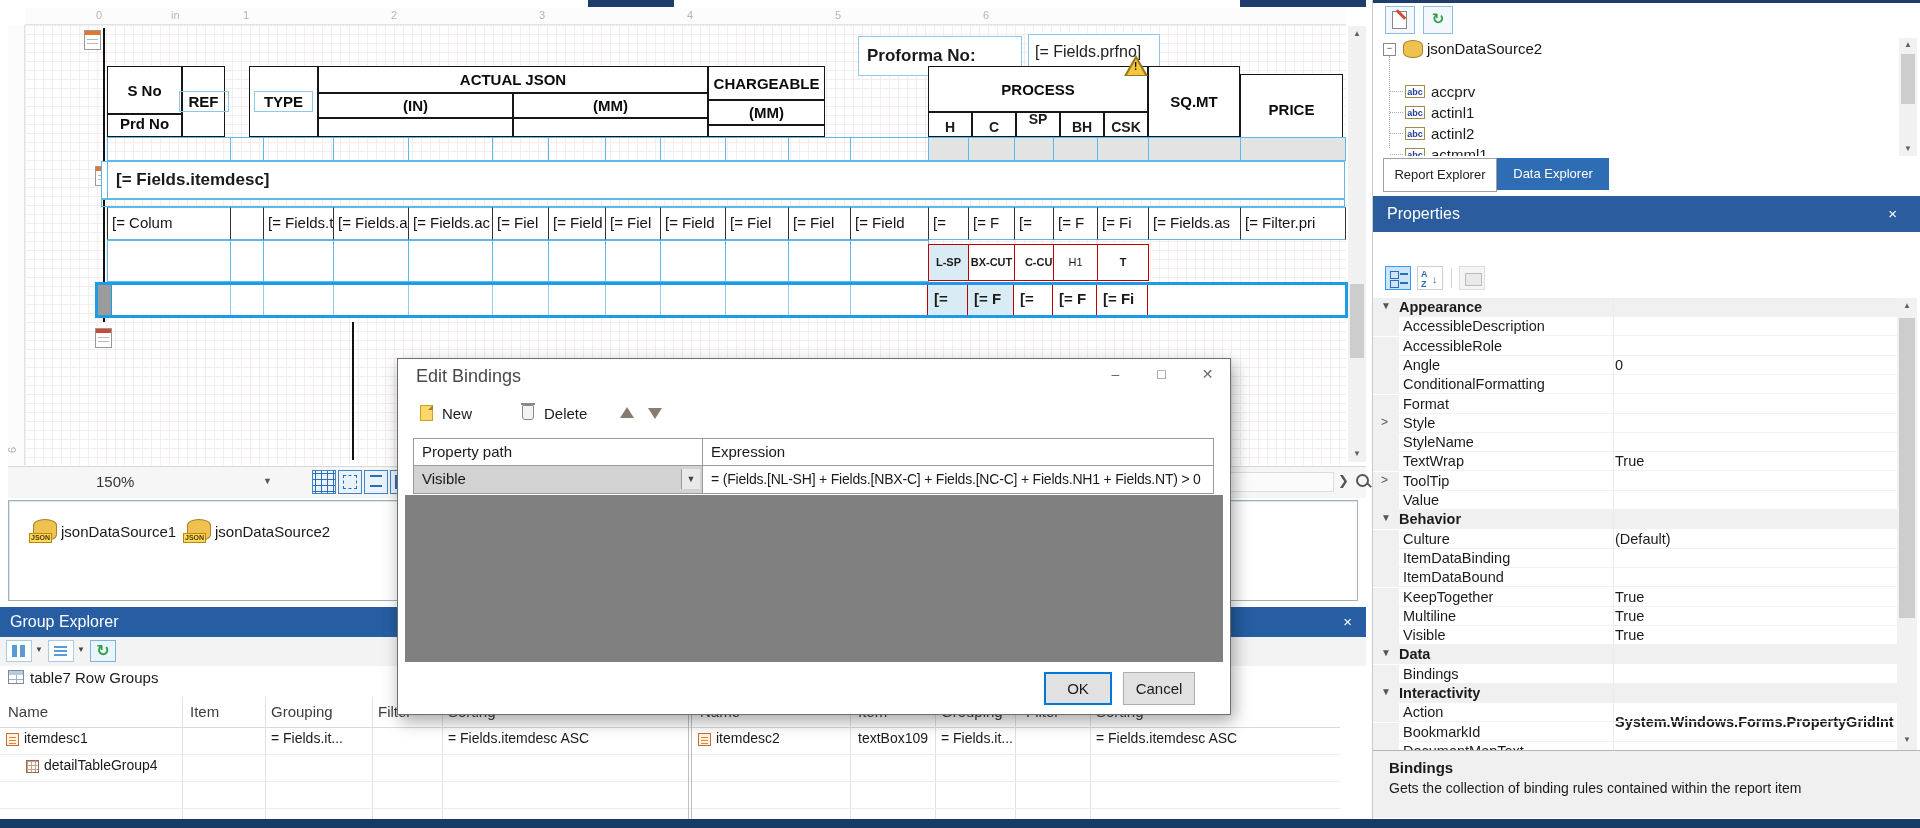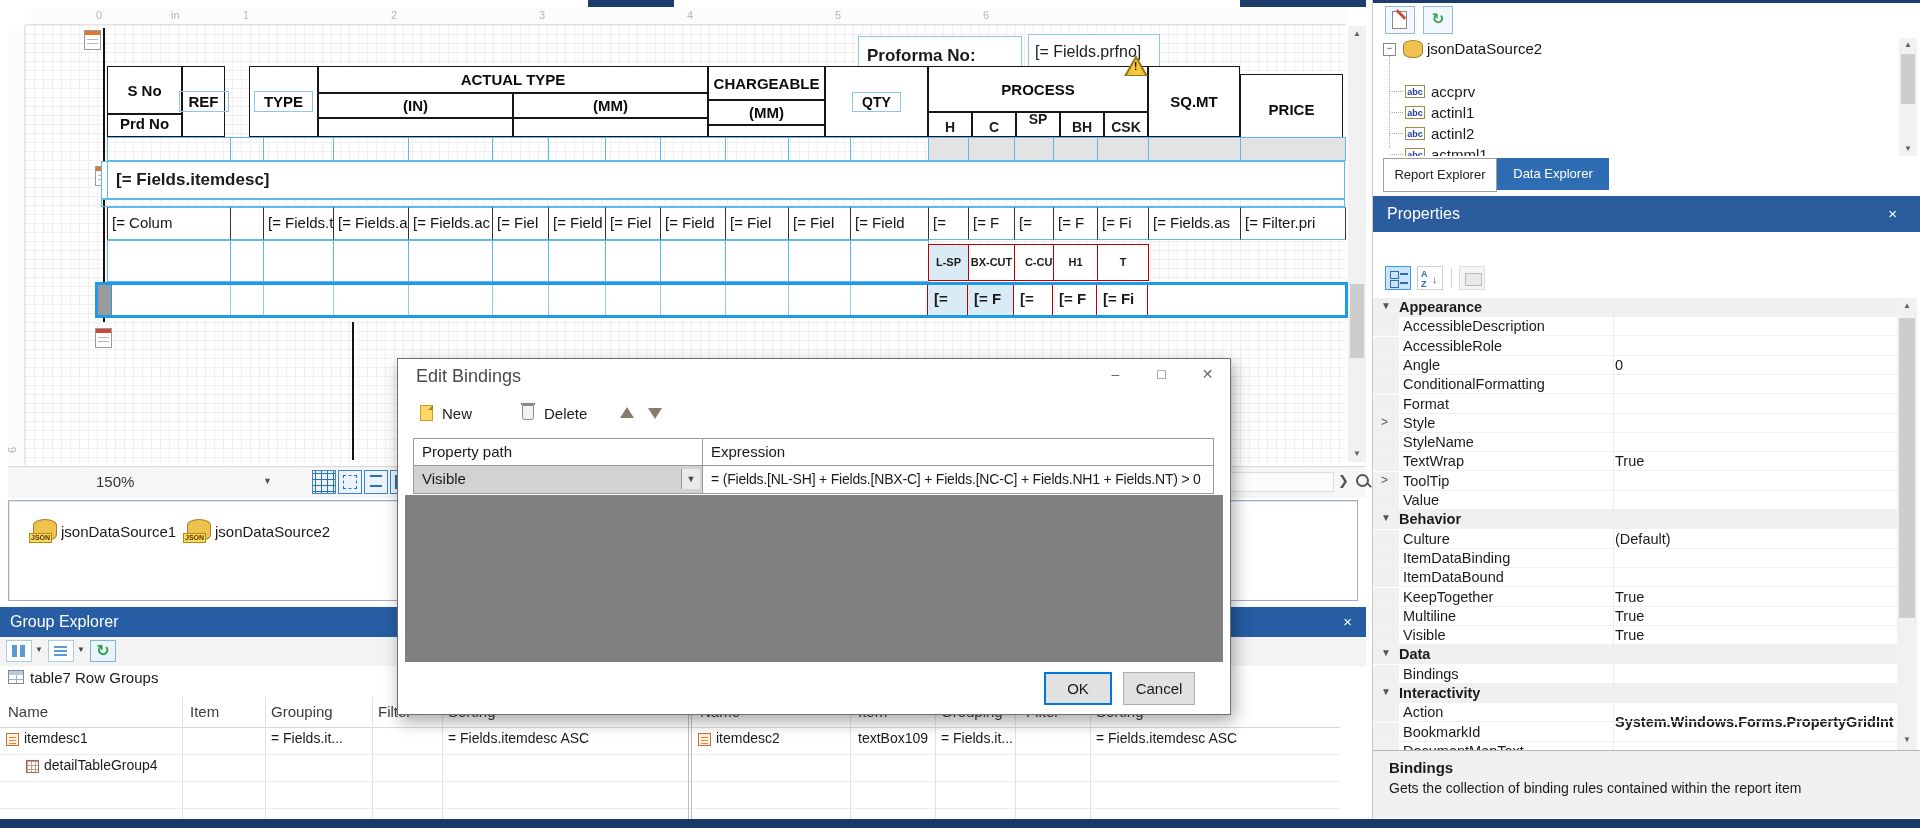--- a/index.html
+++ b/index.html
@@ -122,40 +122,37 @@
   <div class="hcell" style="left:107px;top:114px;width:75px;height:23px;align-items:flex-start;overflow:hidden">
       <span>Prd No</span>
     </div>
   <div class="hcell" style="left:182px;top:66px;width:43px;height:71px">
       <span class="selbox">REF</span>
     </div>
   <div class="hcell" style="left:249px;top:66px;width:69px;height:71px">
       <span class="selbox">TYPE</span>
     </div>
   <div class="hcell" style="left:318px;top:66px;width:390px;height:27px">
-      <span>ACTUAL TYPE</span>
+      <span>ACTUAL JSON</span>
     </div>
   <div class="hcell" style="left:318px;top:93px;width:195px;height:25px">
       <span>(IN)</span>
     </div>
   <div class="hcell" style="left:513px;top:93px;width:195px;height:25px">
       <span>(MM)</span>
     </div>
   <div class="hcell" style="left:318px;top:118px;width:195px;height:19px"></div>
   <div class="hcell" style="left:513px;top:118px;width:195px;height:19px"></div>
   <div class="hcell" style="left:708px;top:66px;width:117px;height:34px">
       <span>CHARGEABLE</span>
     </div>
   <div class="hcell" style="left:708px;top:100px;width:117px;height:25px">
       <span>(MM)</span>
     </div>
   <div class="hcell" style="left:708px;top:125px;width:117px;height:12px"></div>
-  <div class="hcell" style="left:825px;top:66px;width:103px;height:71px">
-      <span class="selbox" style="font-size:14px">QTY</span>
-    </div>
   <div class="hcell" style="left:928px;top:66px;width:220px;height:46px">
       <span>PROCESS</span>
     </div>
   <div id="proc-cols"></div>
   <div class="hcell" style="left:1148px;top:66px;width:92px;height:71px">
       <span>SQ.MT</span>
     </div>
   <div class="hcell" style="left:1240px;top:74px;width:103px;height:71px">
       <span>PRICE</span>
     </div>
@@ -661,21 +658,21 @@
     <div style="position: absolute; box-sizing: border-box; left: 492px; top: 240px; width: 57px; height: 42px; border: 1px solid rgb(92, 185, 234); background: rgb(255, 255, 255);"></div>
     <div style="position: absolute; box-sizing: border-box; left: 548px; top: 240px; width: 58px; height: 42px; border: 1px solid rgb(92, 185, 234); background: rgb(255, 255, 255);"></div>
     <div style="position: absolute; box-sizing: border-box; left: 605px; top: 240px; width: 56px; height: 42px; border: 1px solid rgb(92, 185, 234); background: rgb(255, 255, 255);"></div>
     <div style="position: absolute; box-sizing: border-box; left: 660px; top: 240px; width: 66px; height: 42px; border: 1px solid rgb(92, 185, 234); background: rgb(255, 255, 255);"></div>
     <div style="position: absolute; box-sizing: border-box; left: 725px; top: 240px; width: 64px; height: 42px; border: 1px solid rgb(92, 185, 234); background: rgb(255, 255, 255);"></div>
     <div style="position: absolute; box-sizing: border-box; left: 788px; top: 240px; width: 63px; height: 42px; border: 1px solid rgb(92, 185, 234); background: rgb(255, 255, 255);"></div>
     <div style="position: absolute; box-sizing: border-box; left: 850px; top: 240px; width: 79px; height: 42px; border: 1px solid rgb(92, 185, 234); background: rgb(255, 255, 255);"></div>
     <div style="position: absolute; box-sizing: border-box; left: 928px; top: 244px; width: 41px; height: 37px; border: 1px solid rgb(192, 0, 0); background: rgb(217, 236, 246); display: flex; align-items: center; justify-content: center; font-size: 11px; font-weight: bold; line-height: 1.05; text-align: center;">L-SP</div>
     <div style="position: absolute; box-sizing: border-box; left: 968px; top: 244px; width: 47px; height: 37px; border: 1px solid rgb(192, 0, 0); background: rgb(255, 255, 255); display: flex; align-items: center; justify-content: center; font-size: 11px; font-weight: bold; line-height: 1.05; text-align: center;">BX-CUT</div>
     <div style="position: absolute; box-sizing: border-box; left: 1014px; top: 244px; width: 56px; height: 37px; border: 1px solid rgb(192, 0, 0); background: rgb(255, 255, 255); display: flex; align-items: center; justify-content: center; font-size: 11px; font-weight: bold; line-height: 1.05; text-align: center;">C-CUT</div>
-    <div style="position: absolute; box-sizing: border-box; left: 1053px; top: 244px; width: 45px; height: 37px; border: 1px solid rgb(192, 0, 0); background: rgb(255, 255, 255); display: flex; align-items: center; justify-content: center; font-size: 11px; font-weight: bold; line-height: 1.05; text-align: center;">H1</div>
+    <div style="position: absolute; box-sizing: border-box; left: 1053px; top: 244px; width: 45px; height: 37px; border: 1px solid rgb(192, 0, 0); background: rgb(255, 255, 255); display: flex; align-items: center; justify-content: center; font-size: 11px; font-weight: normal; line-height: 1.05; text-align: center;">H1</div>
     <div style="position: absolute; box-sizing: border-box; left: 1097px; top: 244px; width: 52px; height: 37px; border: 1px solid rgb(192, 0, 0); background: rgb(255, 255, 255); display: flex; align-items: center; justify-content: center; font-size: 11px; font-weight: bold; line-height: 1.05; text-align: center;">T</div>
     <div style="position: absolute; box-sizing: border-box; left: 95px; top: 282px; width: 1253px; height: 36px; border: 3px solid rgb(28, 155, 232); background: rgb(255, 255, 255);"></div>
     <div style="position: absolute; box-sizing: border-box; left: 95px; top: 282px; width: 17px; height: 36px; background: rgb(155, 155, 155); border-width: 3px 1px 3px 3px; border-style: solid; border-color: rgb(28, 155, 232); border-image: initial;"></div>
     <div style="position: absolute; box-sizing: border-box; left: 230px; top: 285px; width: 1px; height: 30px; background: rgb(143, 205, 239);"></div>
     <div style="position: absolute; box-sizing: border-box; left: 263px; top: 285px; width: 1px; height: 30px; background: rgb(143, 205, 239);"></div>
     <div style="position: absolute; box-sizing: border-box; left: 333px; top: 285px; width: 1px; height: 30px; background: rgb(143, 205, 239);"></div>
     <div style="position: absolute; box-sizing: border-box; left: 408px; top: 285px; width: 1px; height: 30px; background: rgb(143, 205, 239);"></div>
     <div style="position: absolute; box-sizing: border-box; left: 492px; top: 285px; width: 1px; height: 30px; background: rgb(143, 205, 239);"></div>
     <div style="position: absolute; box-sizing: border-box; left: 548px; top: 285px; width: 1px; height: 30px; background: rgb(143, 205, 239);"></div>
     <div style="position: absolute; box-sizing: border-box; left: 605px; top: 285px; width: 1px; height: 30px; background: rgb(143, 205, 239);"></div>

